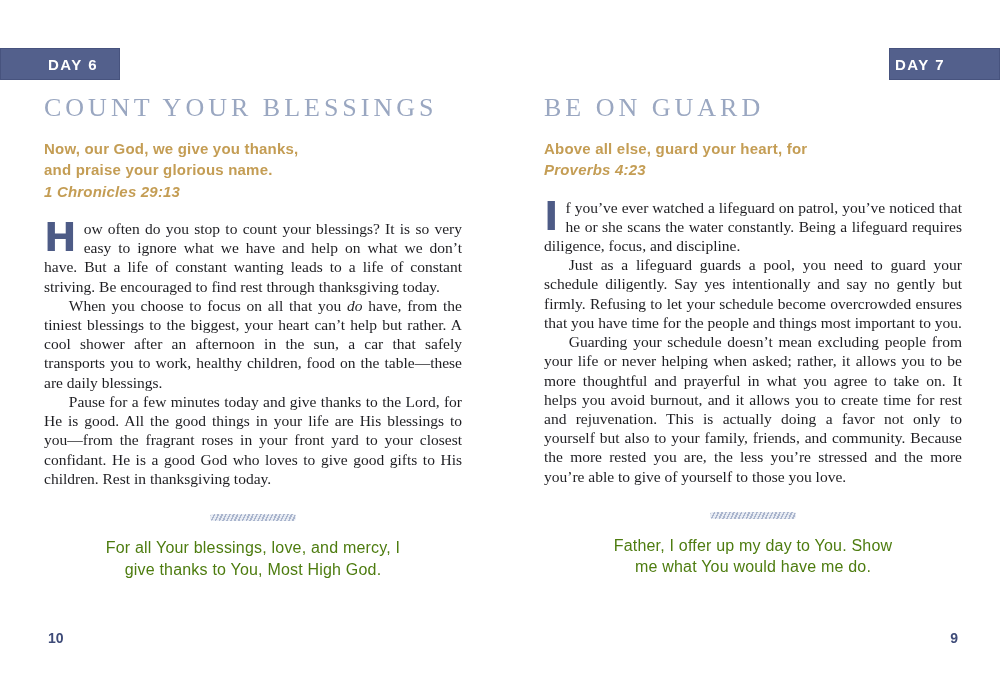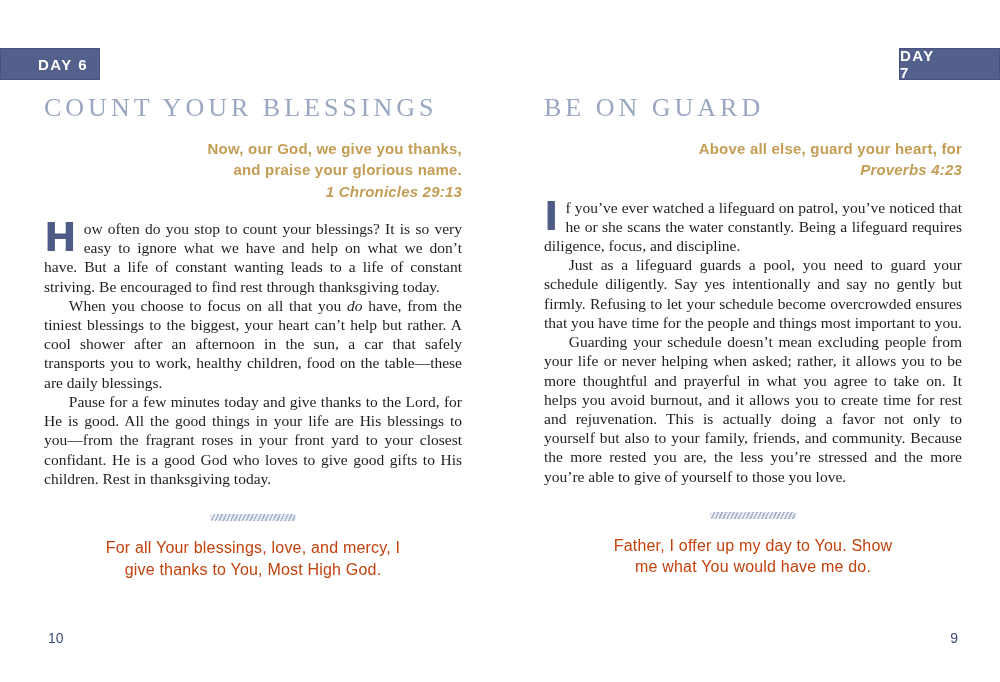--- a/index.html
+++ b/index.html
@@ -13,36 +13,36 @@
   .page-left { left:0; }
   .page-right { left:500px; }
 
   .day-banner {
     position:absolute; top:48px; height:32px; box-sizing:border-box;
     background:#53608c; border:1px solid #47537e;
     color:#ffffff; font-family:"Liberation Sans", sans-serif;
     font-weight:bold; font-size:15px; letter-spacing:1.5px;
     display:flex; align-items:center; justify-content:center;
   }
-  .banner-left  { left:0;  width:100px; padding-left:26px; }
-  .banner-right { right:0; width:101px; padding-right:49px; }
+  .banner-left  { left:0;  width:120px; padding-left:26px; }
+  .banner-right { right:0; width:111px; padding-right:49px; }
 
   .content { position:absolute; top:0; }
   .content-left  { left:44px; width:418px; }
   .content-right { left:44px; width:418px; }
 
   .day-title {
     margin-top:93px; text-align:left;
     color:#9aa7c1; font-size:26px; letter-spacing:4px;
     font-family:"Liberation Serif", serif; font-weight:400;
     white-space:nowrap;
   }
 
   .scripture {
-    margin-top:15px; text-align:right;
+    margin-top:15px; text-align:left;
     color:#c49d54; font-family:"Liberation Sans", sans-serif;
     font-weight:bold; font-size:15px; line-height:1.42; letter-spacing:0.2px;
   }
   .scripture-ref { font-style:italic; }
 
   .body-text {
     margin-top:17px; font-size:15.5px; line-height:1.24;
     text-align:justify; color:#1e1e22;
   }
   .body-text p { margin:0; }
@@ -57,28 +57,28 @@
   }
 
   .rope-divider {
     margin:26px auto 0; width:86px; height:7px; border-radius:3px;
     background:repeating-linear-gradient(115deg,
       #aab5cd 0px, #aab5cd 1.5px, #e9edf4 1.5px, #e9edf4 3.5px);
   }
 
   .prayer {
     margin-top:16px; text-align:center;
-    color:#c2410c; font-family:"Liberation Sans", sans-serif;
+    color:#4d7c0f; font-family:"Liberation Sans", sans-serif;
     font-size:16px; line-height:1.35; letter-spacing:0.2px;
   }
 
   .page-number {
     position:absolute; bottom:36px;
     color:#3e4b78; font-family:"Liberation Sans", sans-serif;
-    font-weight:normal; font-size:14px;
+    font-weight:bold; font-size:14px;
   }
   .pn-left  { left:48px; }
   .pn-right { right:42px; }
 </style>
 </head>
 <body>
 
 <div class="spread">
 
   <div class="page page-left">

